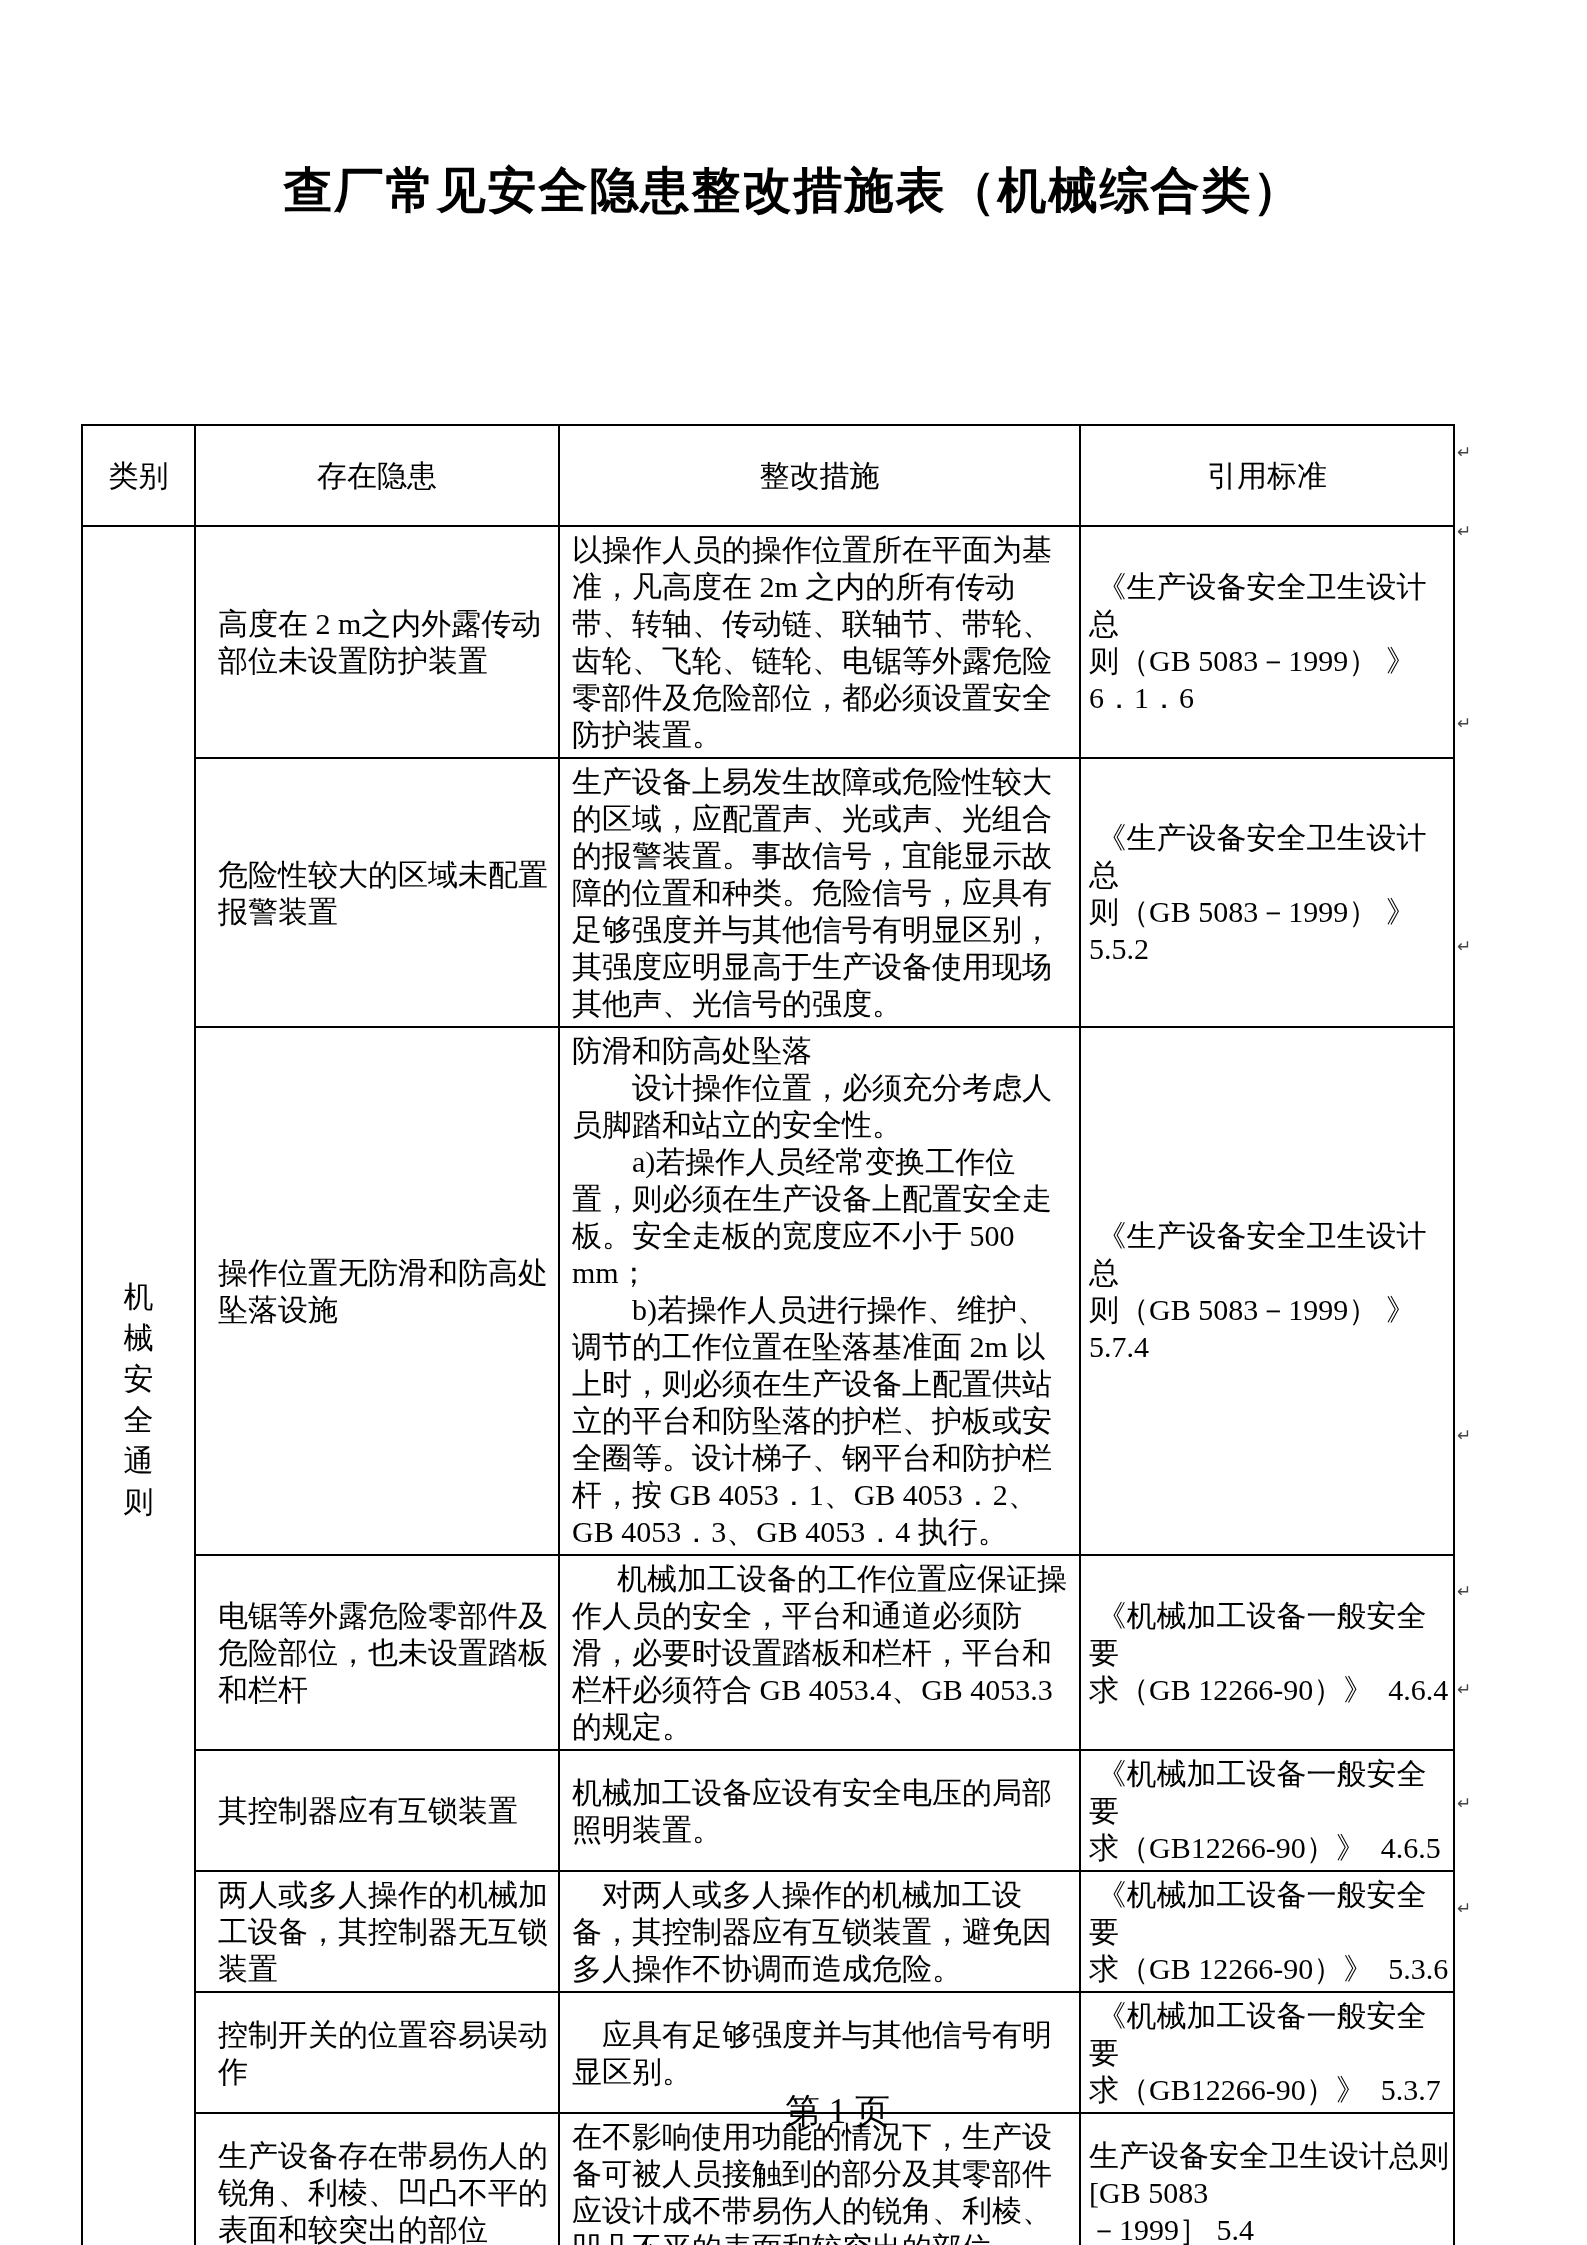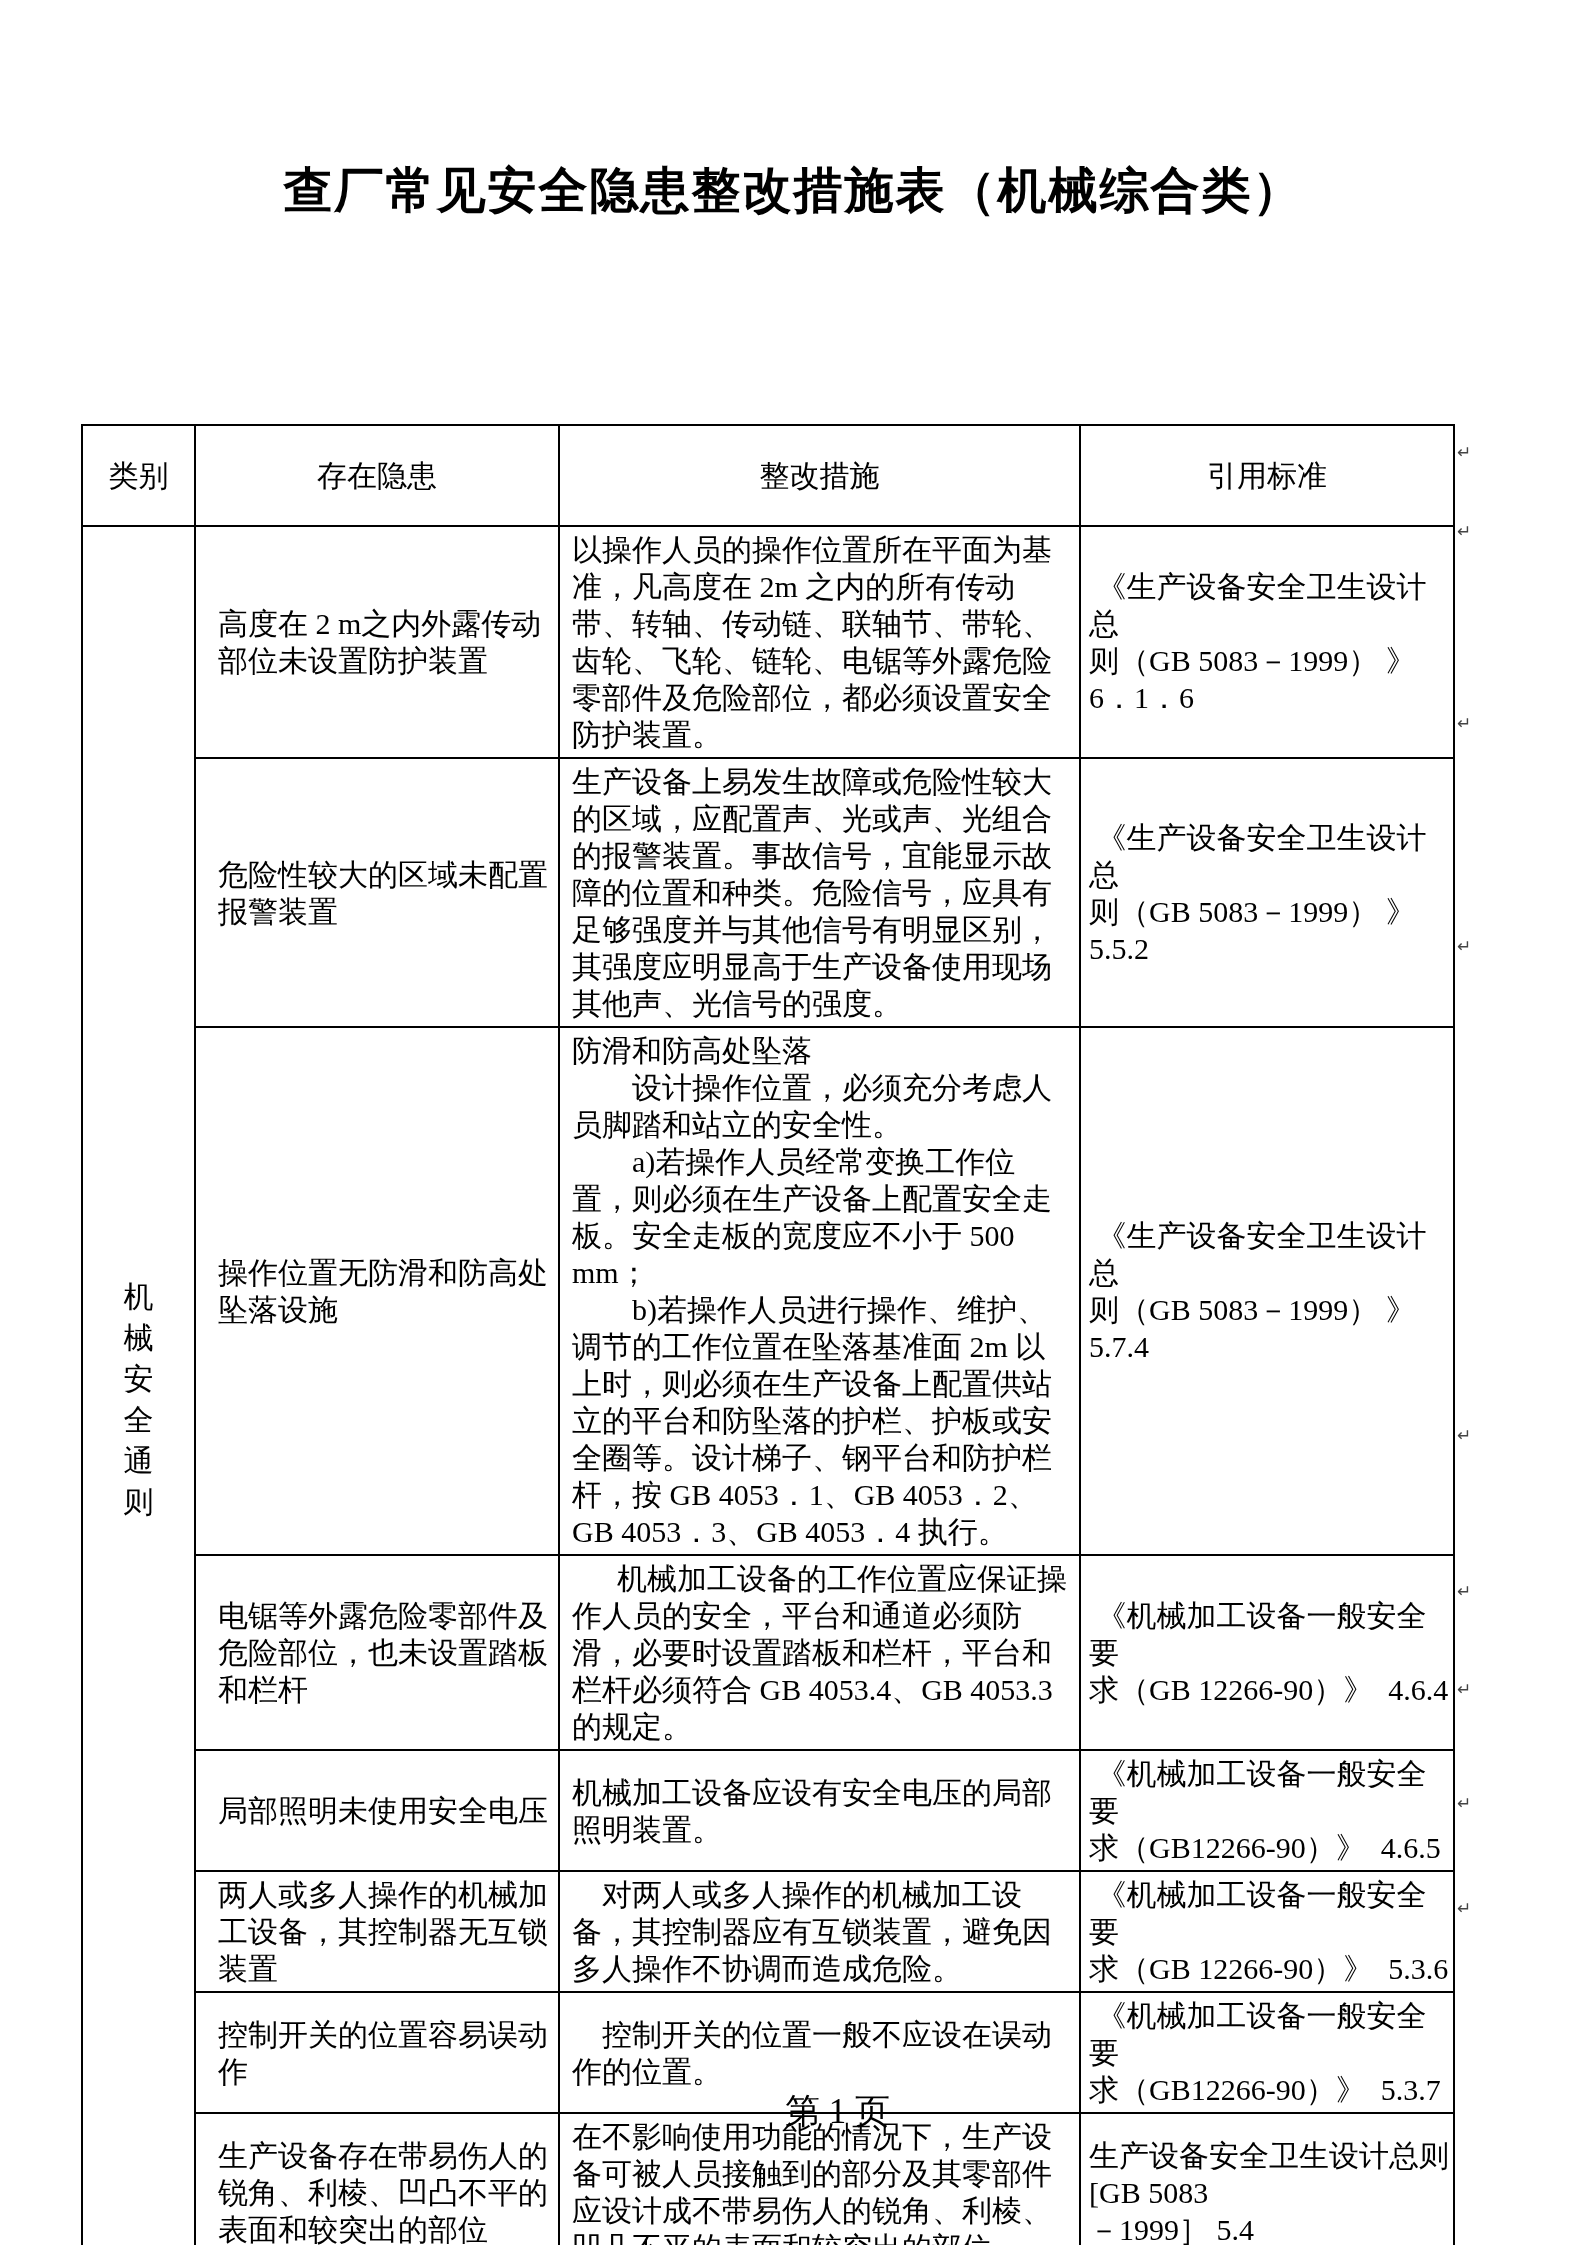--- a/index.html
+++ b/index.html
@@ -105,39 +105,39 @@
     </tr>
     <tr style="height:156px">
       <td class="hazard">电锯等外露危险零部件及危险部位，也未设置踏板和栏杆</td>
       <td class="measures">
         <div class="p i15">机械加工设备的工作位置应保证操作人员的安全，平台和通道必须防滑，必要时设置踏板和栏杆，平台和栏杆必须符合 GB 4053.4、GB 4053.3 的规定。</div>
       </td>
       <td class="standard"> 《机械加工设备一般安全要
 求（GB 12266-90）》  4.6.4</td>
     </tr>
     <tr style="height:98px">
-      <td class="hazard">局部照明未使用安全电压</td>
+      <td class="hazard">其控制器应有互锁装置</td>
       <td class="measures">
         <div class="p i0">机械加工设备应设有安全电压的局部照明装置。</div>
       </td>
       <td class="standard"> 《机械加工设备一般安全要
 求（GB12266-90）》  4.6.5</td>
     </tr>
     <tr style="height:114px">
       <td class="hazard">两人或多人操作的机械加工设备，其控制器无互锁装置</td>
       <td class="measures">
         <div class="p i1">对两人或多人操作的机械加工设备，其控制器应有互锁装置，避免因多人操作不协调而造成危险。</div>
       </td>
       <td class="standard"> 《机械加工设备一般安全要
 求（GB 12266-90）》  5.3.6</td>
     </tr>
     <tr style="height:105px">
       <td class="hazard">控制开关的位置容易误动作</td>
       <td class="measures">
-        <div class="p i1">控制开关的位置一般不应设在误动作的位置。</div>
+        <div class="p i1">应具有足够强度并与其他信号有明显区别。</div>
       </td>
       <td class="standard"> 《机械加工设备一般安全要
 求（GB12266-90）》  5.3.7</td>
     </tr>
     <tr style="height:150px">
       <td class="hazard">生产设备存在带易伤人的锐角、利棱、凹凸不平的表面和较突出的部位</td>
       <td class="measures">
         <div class="p i0">在不影响使用功能的情况下，生产设备可被人员接触到的部分及其零部件应设计成不带易伤人的锐角、利棱、凹凸不平的表面和较突出的部位。</div>
       </td>
       <td class="standard">生产设备安全卫生设计总则

